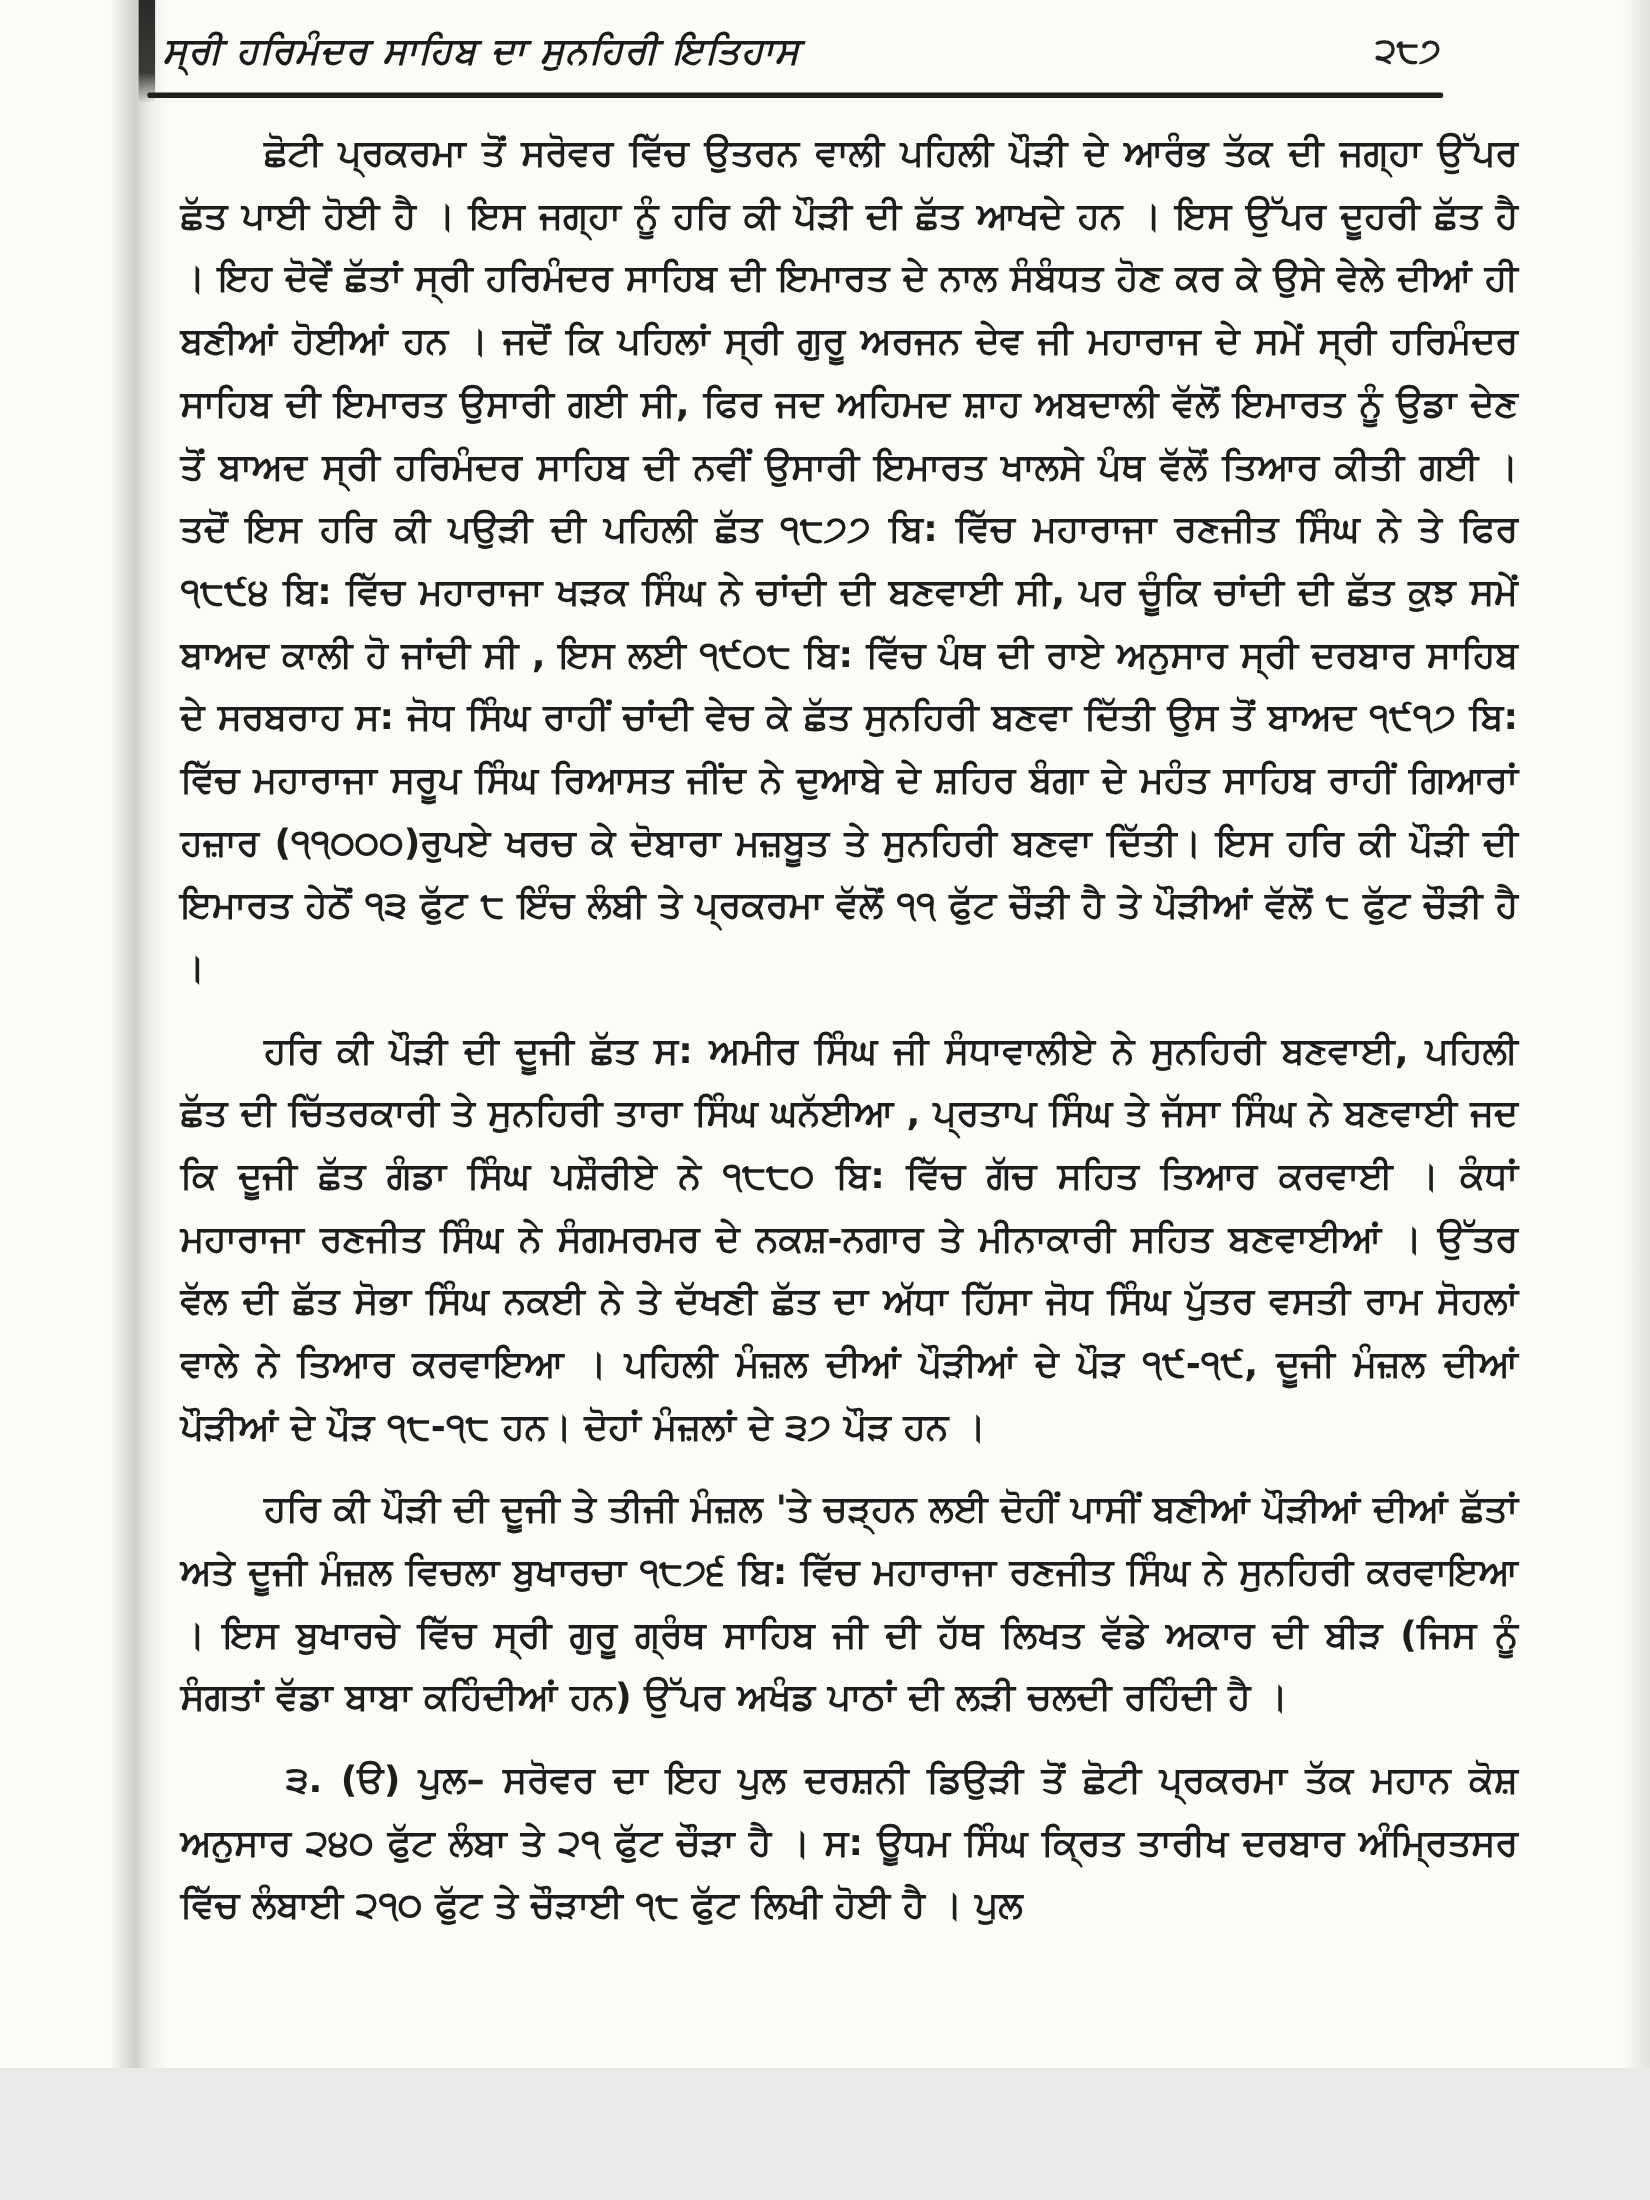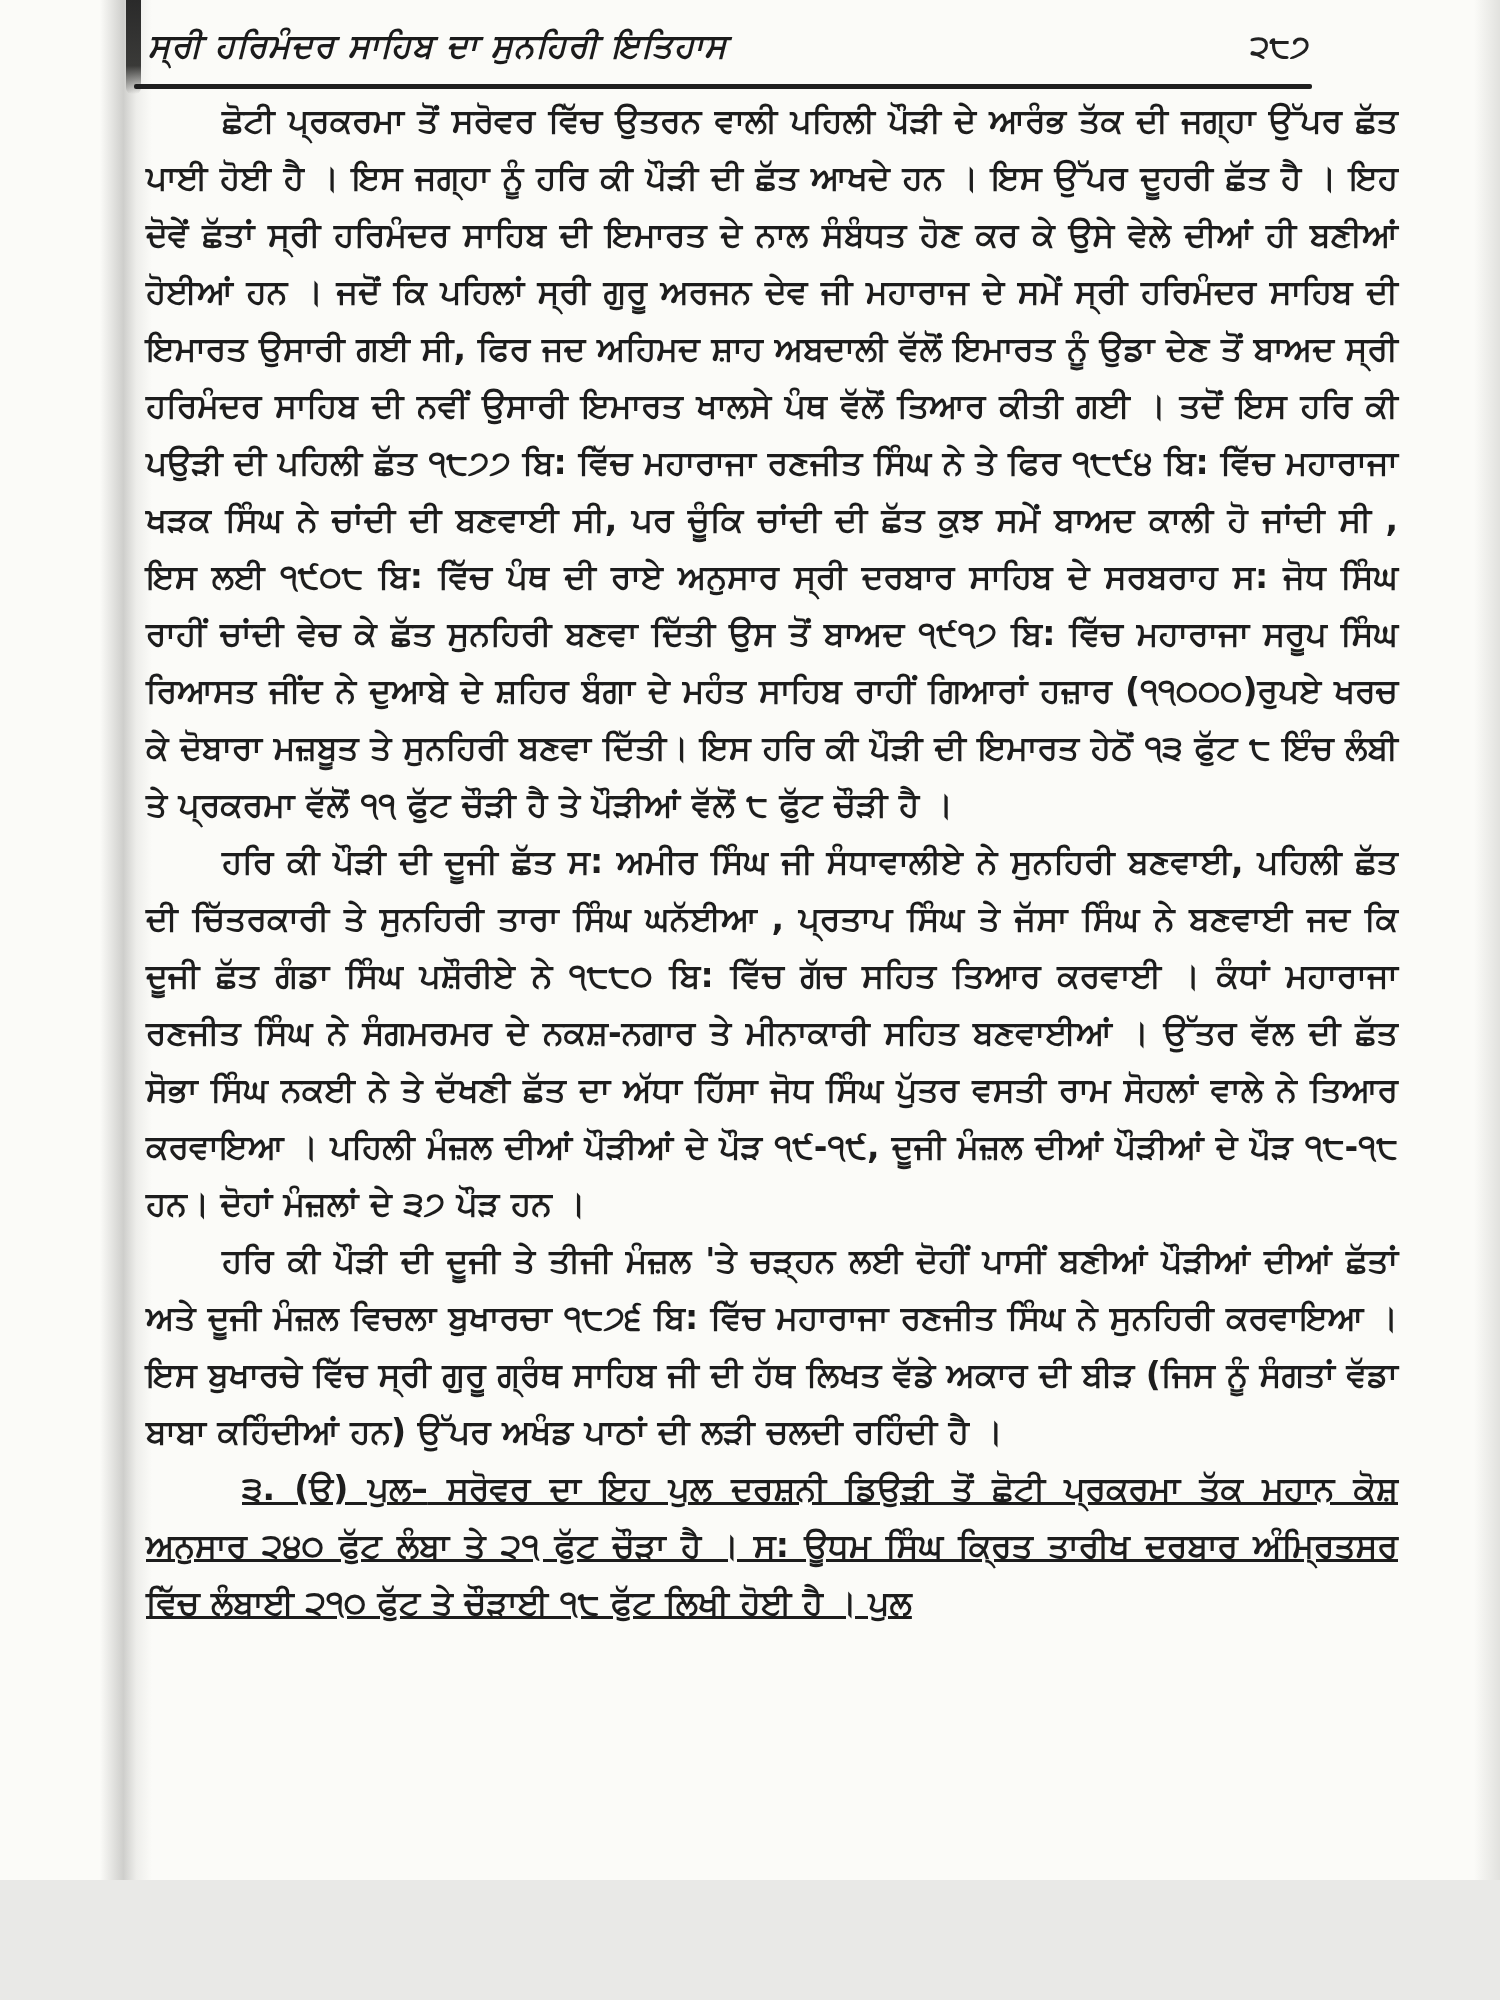--- a/index.html
+++ b/index.html
@@ -43,24 +43,24 @@
     position: absolute; left: 134px; top: 84px; width: 1178px; height: 5px;
     background: #1f1f1f; border-radius: 2px;
   }
   
   .body-text {
     position: absolute; left: 146px; top: 92px; width: 1252px;
     font-size: 33px; line-height: 57px; font-weight: 600;
     text-align: justify;
     color: #1d1d1d;
   }
-  .body-text p { margin: 0; padding: 0; }
+  .body-text p { margin: 18px; padding: 0; }
   .para-indent { text-indent: 76px; }
   .para-note { font-style: italic; text-indent: 0; }
-  .para-pul { text-indent: 96px; text-decoration: underline; }
+  .para-pul { text-indent: 96px; }
   .bold-lead { font-weight: bold; }
 </style>
 </head>
 <body>
 
 <div class="page">
 
   <div class="scan-shadow-left"></div>
   <div class="scan-shadow-right"></div>
   <div class="scan-bar-topleft"></div>

